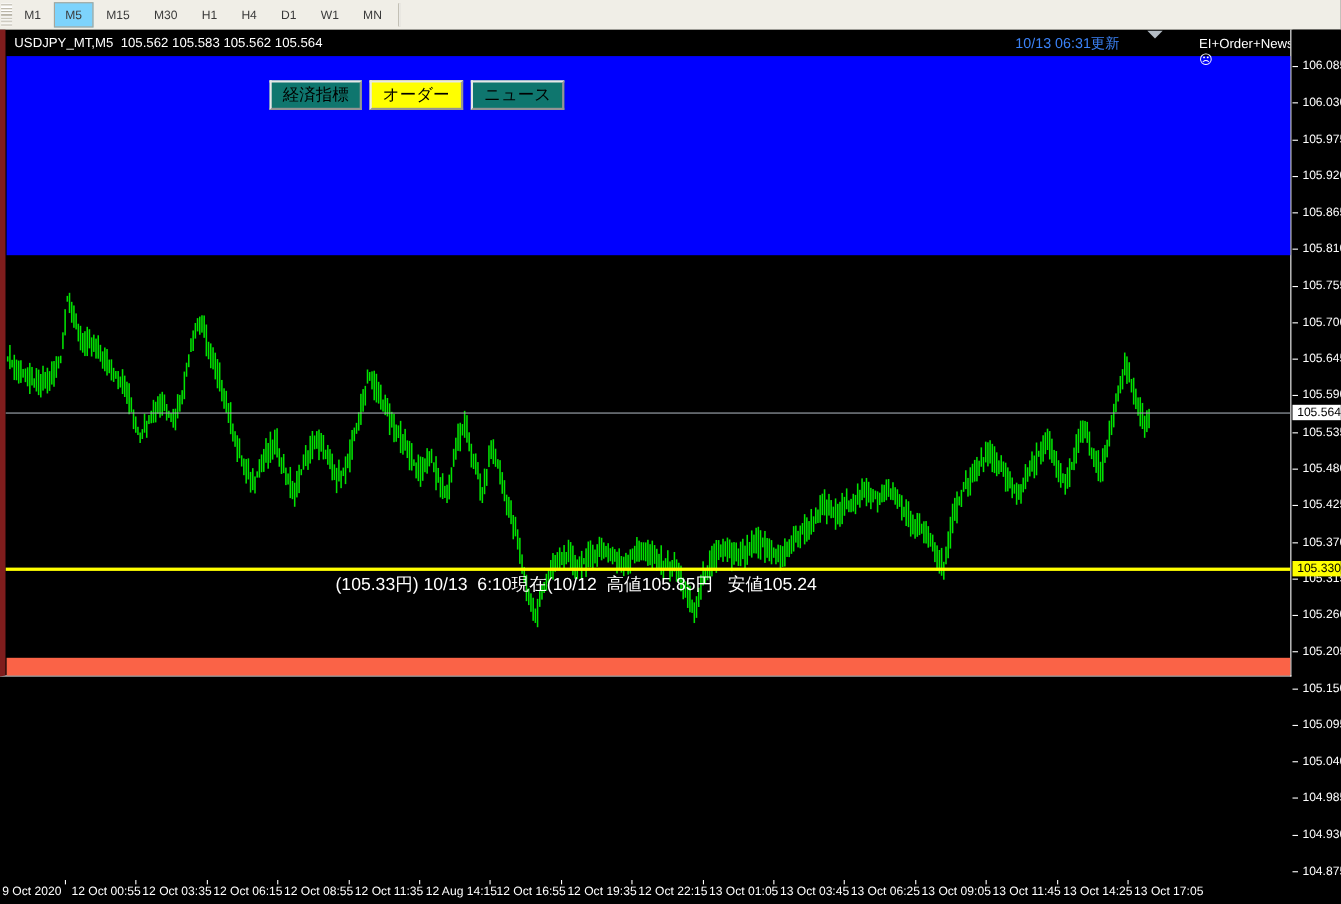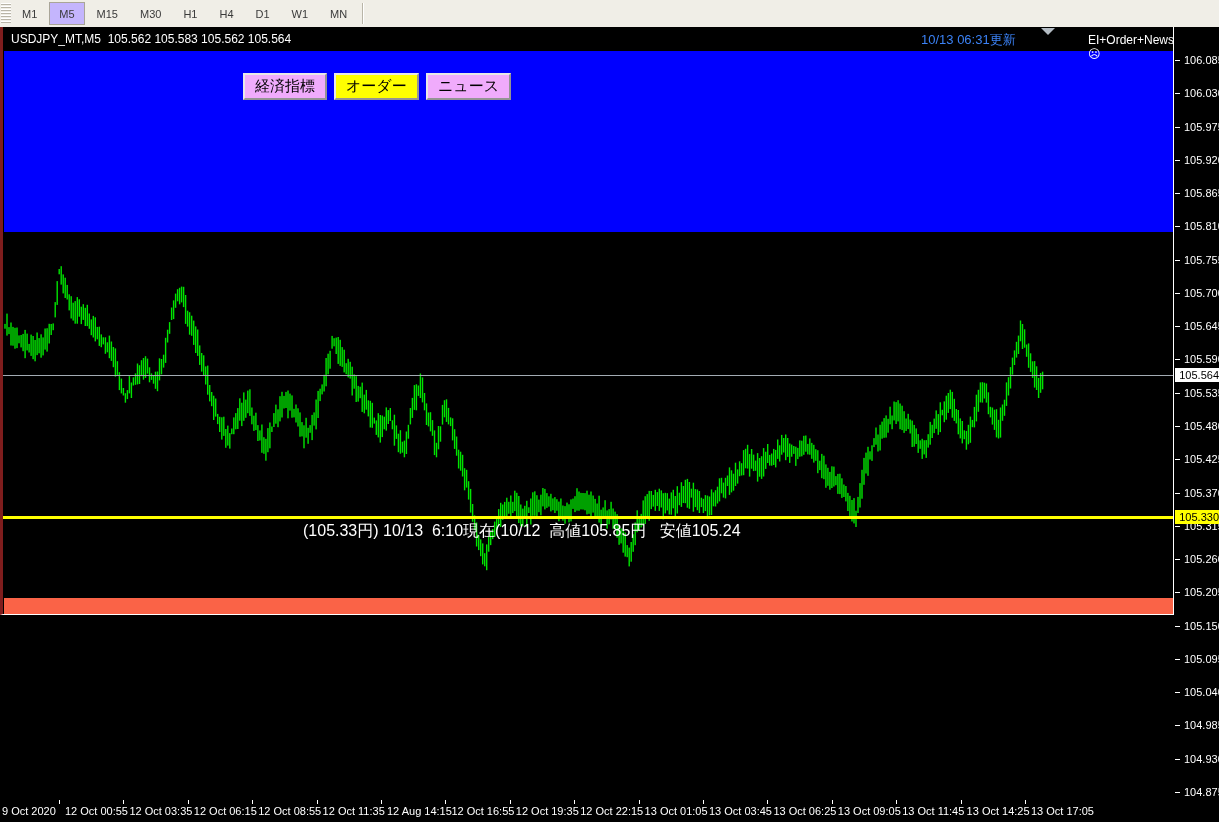--- a/index.html
+++ b/index.html
@@ -8,45 +8,45 @@
 
   
   .toolbar{position:absolute;left:0;top:0;width:1219px;height:27px;
            background:#f0eee7;border-bottom:1px solid #c8c4b8;
            display:flex;align-items:center;}
   .grip{width:7px;height:21px;margin-left:1px;
         background:repeating-linear-gradient(to bottom,#fff 0 1px,#b9b5a8 1px 2px,transparent 2px 3px);
         border-right:3px solid transparent;}
   .tfbtn{height:21px;padding:0 9px;margin:0 1px;display:flex;align-items:center;
          font-size:11px;color:#3a3a3a;background:transparent;border:1px solid transparent;cursor:default;}
-  .tfbtn.active{background:#c4b5fd;border:1px solid #a9a598;}
+  .tfbtn.active{background:#7dd3fc;border:1px solid #a9a598;}
   .tbsep{width:1px;height:21px;background:#b9b5a8;border-right:1px solid #fff;margin:0 4px;}
 
   
   .chart{position:absolute;left:0;top:27px;width:1219px;height:773px;background:#000;}
   .plot{position:absolute;left:0;top:0;width:1174px;height:588px;
-        border-right:1px solid #fff;border-bottom:1px solid #fff;border-left:3px solid #7f1d1d;
+        border-right:1px solid #fff;border-bottom:1px solid #fff;border-left:5px solid #7f1d1d;
         box-sizing:border-box;overflow:hidden;}
   .zone-blue{position:absolute;left:1px;width:1173px;background:#0000ff;}
   .zone-red{position:absolute;left:1px;width:1173px;background:#fa6347;}
   .yline{position:absolute;left:0;width:1174px;height:3px;background:#ffff00;}
   .bidline{position:absolute;left:0;width:1174px;height:1px;background:#a3abb3;}
   svg.candles{position:absolute;left:0;top:0;}
 
   .ohlc-title{position:absolute;left:8px;top:5px;font-size:12px;color:#fff;white-space:pre;}
   .upd{position:absolute;left:918px;top:4px;font-size:13px;color:#3b82f6;}
   .ea{position:absolute;left:1085px;top:6px;font-size:12px;color:#fff;}
   .shift-tri{position:absolute;left:1038px;top:1px;width:0;height:0;
              border-left:7px solid transparent;border-right:7px solid transparent;
              border-top:7px solid #b4bcc4;}
 
   .zone-text{position:absolute;color:#fff;font-size:16px;white-space:pre;}
 
   .ovl-btn{position:absolute;height:27px;padding:0 10px;font-size:15px;color:#000;
-           background:#f0abfc;border:2px outset #e8e8e8;display:flex;align-items:center;cursor:default;}
+           background:#0f766e;border:2px outset #e8e8e8;display:flex;align-items:center;cursor:default;}
   .ovl-btn.yellow{background:#ffff00;}
 
   
   .pscale{position:absolute;left:1175px;top:0;width:44px;height:773px;background:#000;}
   .ptick{position:absolute;left:0;width:5px;height:1px;background:#fff;}
   .plabel{position:absolute;left:9px;font-size:11px;color:#fff;line-height:12px;}
   .badge{position:absolute;left:0;width:44px;height:14px;font-size:11px;line-height:14px;
          color:#000;padding-left:4px;box-sizing:border-box;text-align:right;}
   .badge.white{background:#fff;}
   .badge.yellow{background:#ffff00;}

